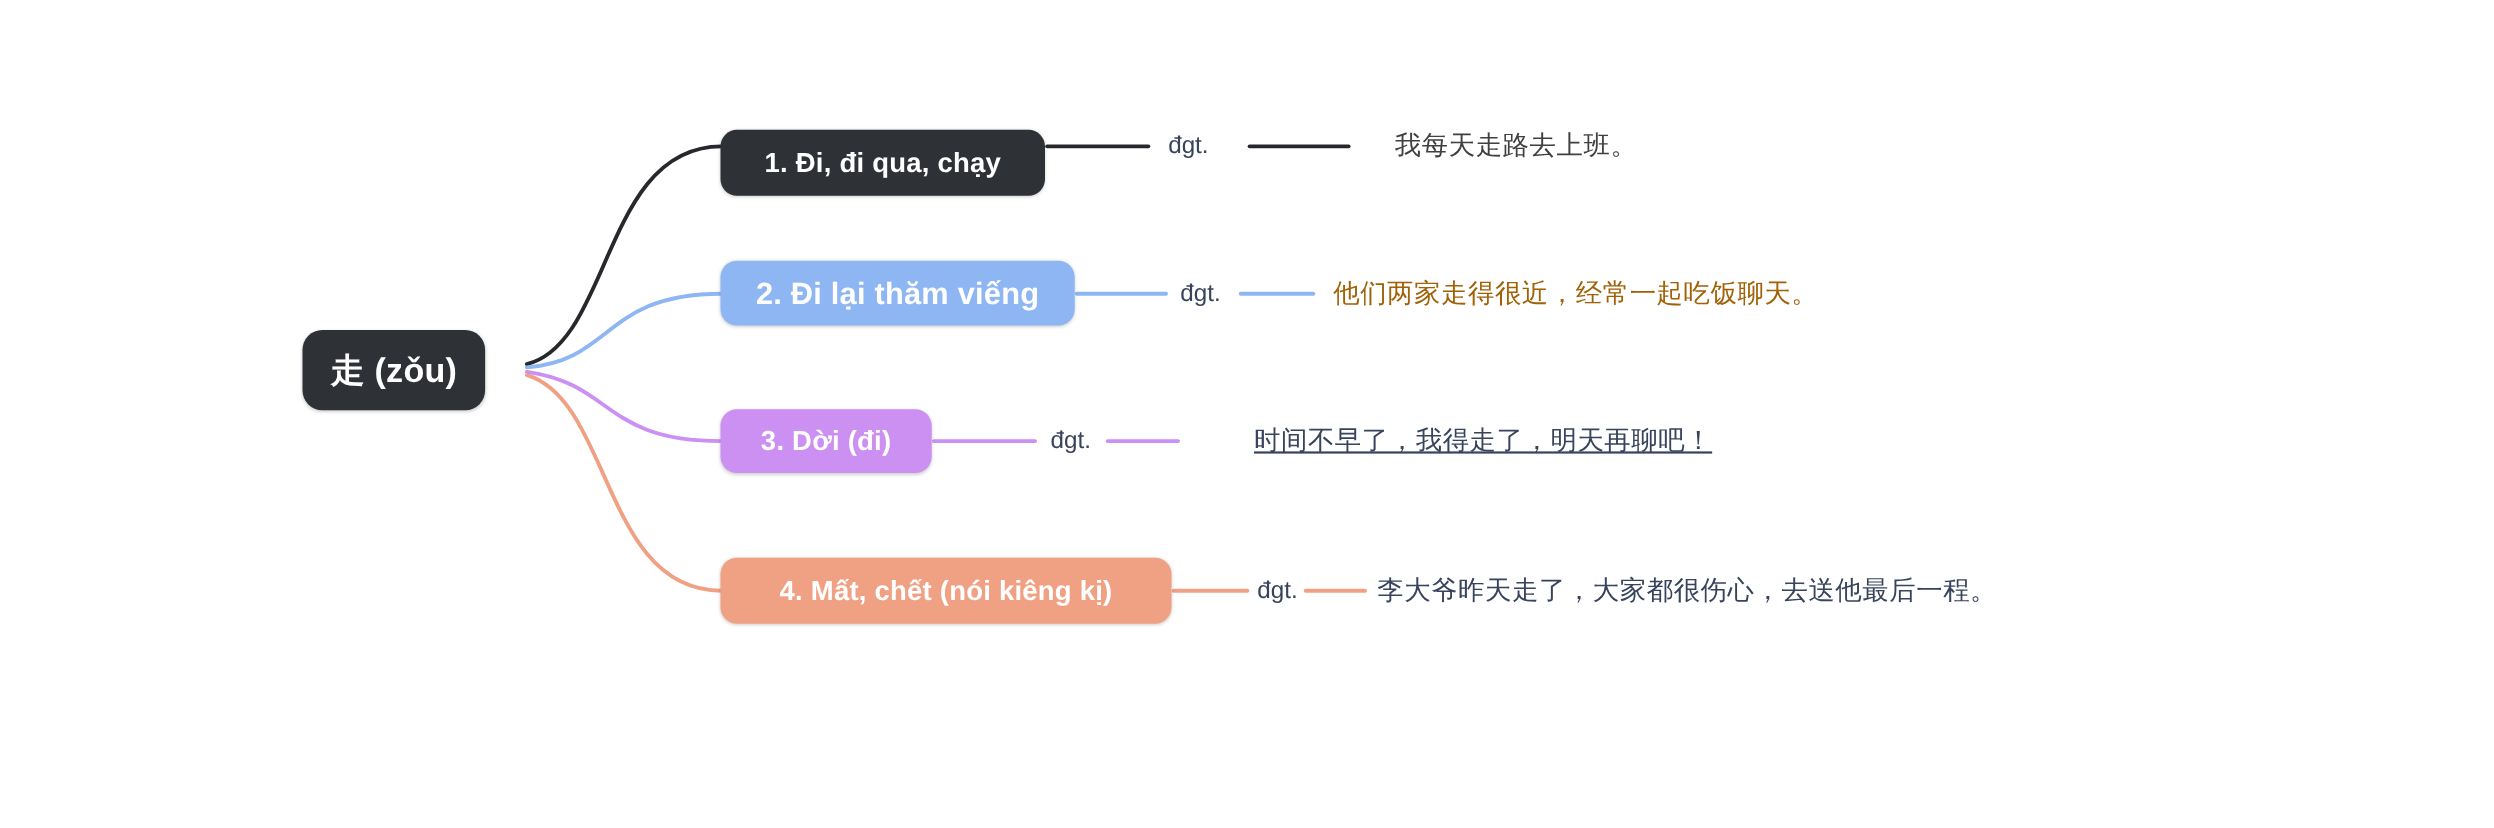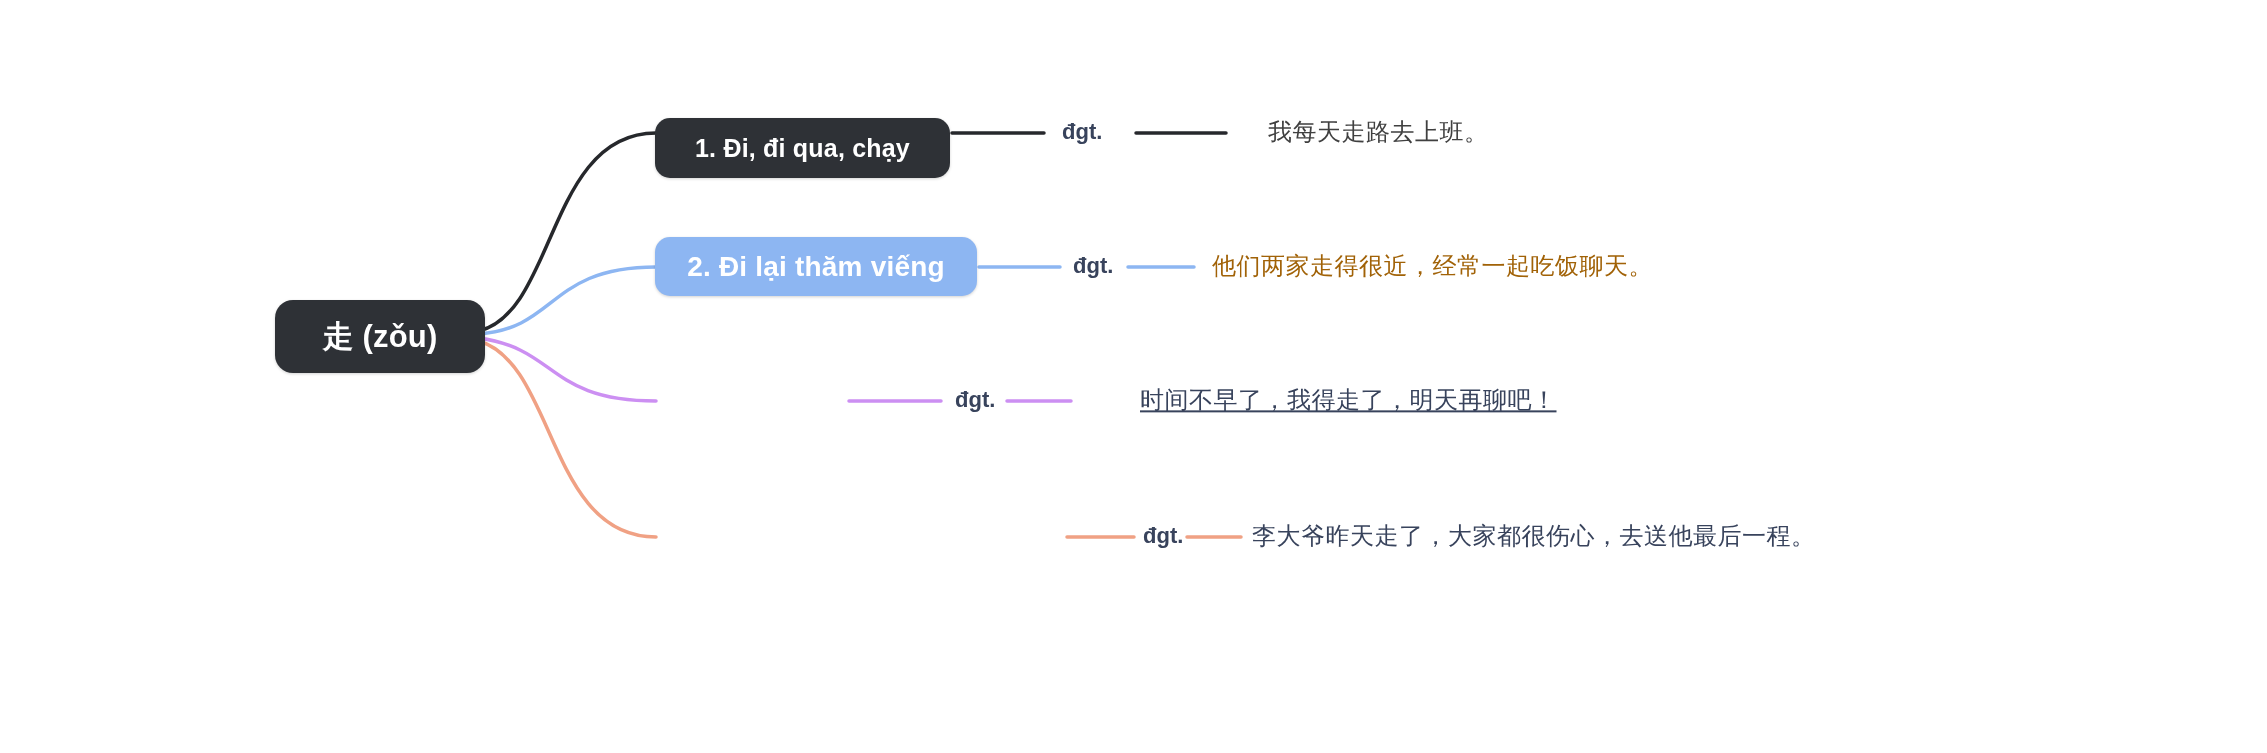--- a/index.html
+++ b/index.html
@@ -35,35 +35,34 @@
     box-sizing: border-box;
     cursor: default;
     white-space: nowrap;
   }
   .node .node-label {
     font-weight: 700;
     letter-spacing: 0.2px;
   }
   .node.root {
     left: 275px; top: 300px;
-    width: 210px; height: 73px;
+    width: 166px; height: 73px;
     border-radius: 18px;
     font-size: 31px;
   }
   .node.b1 { left: 655px; top: 118px; width: 295px; height: 60px; font-size: 25px; }
   .node.b2 { left: 655px; top: 237px; width: 322px; height: 59px; font-size: 28px; }
   .node.b3 { left: 655px; top: 372px; width: 192px; height: 58px; font-size: 25px; }
   .node.b4 { left: 655px; top: 507px; width: 410px; height: 60px; font-size: 25px; }
 
   .pos {
     position: absolute;
     transform: translateY(-52%);
     font-size: 22px;
     white-space: nowrap;
-    font-weight: bold;
   }
   .pos1 { left: 1062px; top: 133px; }
   .pos2 { left: 1073px; top: 267px; }
   .pos3 { left: 955px;  top: 401px; }
   .pos4 { left: 1143px; top: 537px; }
 
   .ex {
     position: absolute;
     transform: translateY(-52%);
     font-size: 24px;
@@ -101,20 +100,26 @@
   <div class="node root" style="background: rgb(46, 49, 54);">
     <span class="node-label" style="color: rgb(255, 255, 255);">走 (zǒu)</span>
   </div>
 
   <div class="node b1" style="background: rgb(46, 49, 54);">
     <span class="node-label" style="color: rgb(255, 255, 255);">1. Đi, đi qua, chạy</span>
   </div>
   <div class="node b2" style="background: rgb(141, 182, 242);">
     <span class="node-label" style="color: rgb(255, 255, 255);">2. Đi lại thăm viếng</span>
   </div>
+  <div class="node b3" style="background: rgb(204, 143, 242);">
+    <span class="node-label" style="color: rgb(255, 255, 255);">3. Dời (đi)</span>
+  </div>
+  <div class="node b4" style="background: rgb(240, 161, 132);">
+    <span class="node-label" style="color: rgb(255, 255, 255);">4. Mất, chết (nói kiêng kị)</span>
+  </div>
 
   <div class="pos pos1" style="color: rgb(56, 67, 92);">đgt.</div>
   <div class="pos pos2" style="color: rgb(56, 67, 92);">đgt.</div>
   <div class="pos pos3" style="color: rgb(56, 67, 92);">đgt.</div>
   <div class="pos pos4" style="color: rgb(56, 67, 92);">đgt.</div>
 
   <div class="ex ex1" style="color: #404040; margin-left: 20px;">我每天走路去上班。</div>
   <div class="ex ex2" style="color: #a16207;">他们两家走得很近，经常一起吃饭聊天。</div>
   <div class="ex ex3" style="color: rgb(56, 67, 92);">时间不早了，我得走了，明天再聊吧！</div>
   <div class="ex ex4" style="color: rgb(56, 67, 92);">李大爷昨天走了，大家都很伤心，去送他最后一程。</div>

